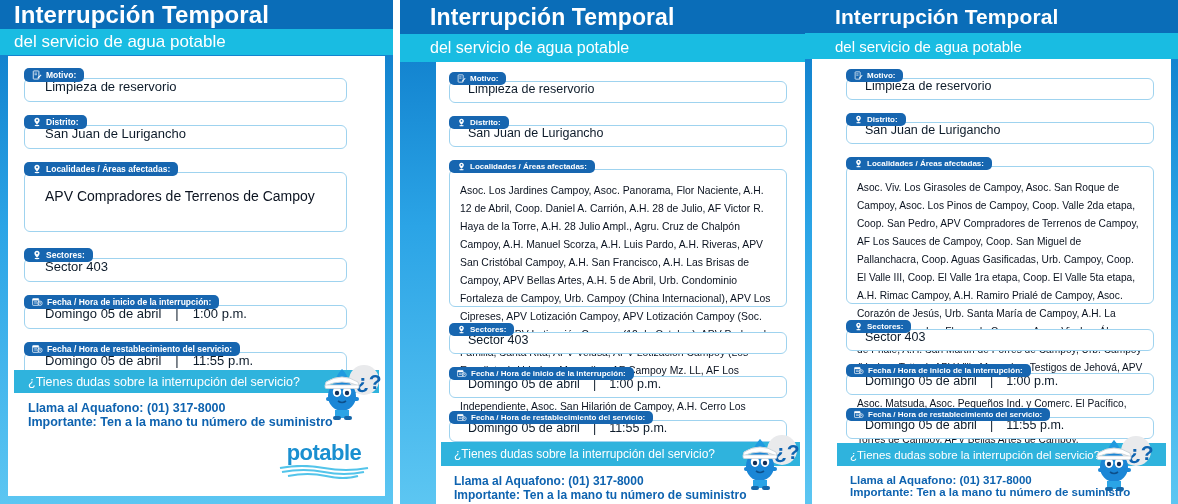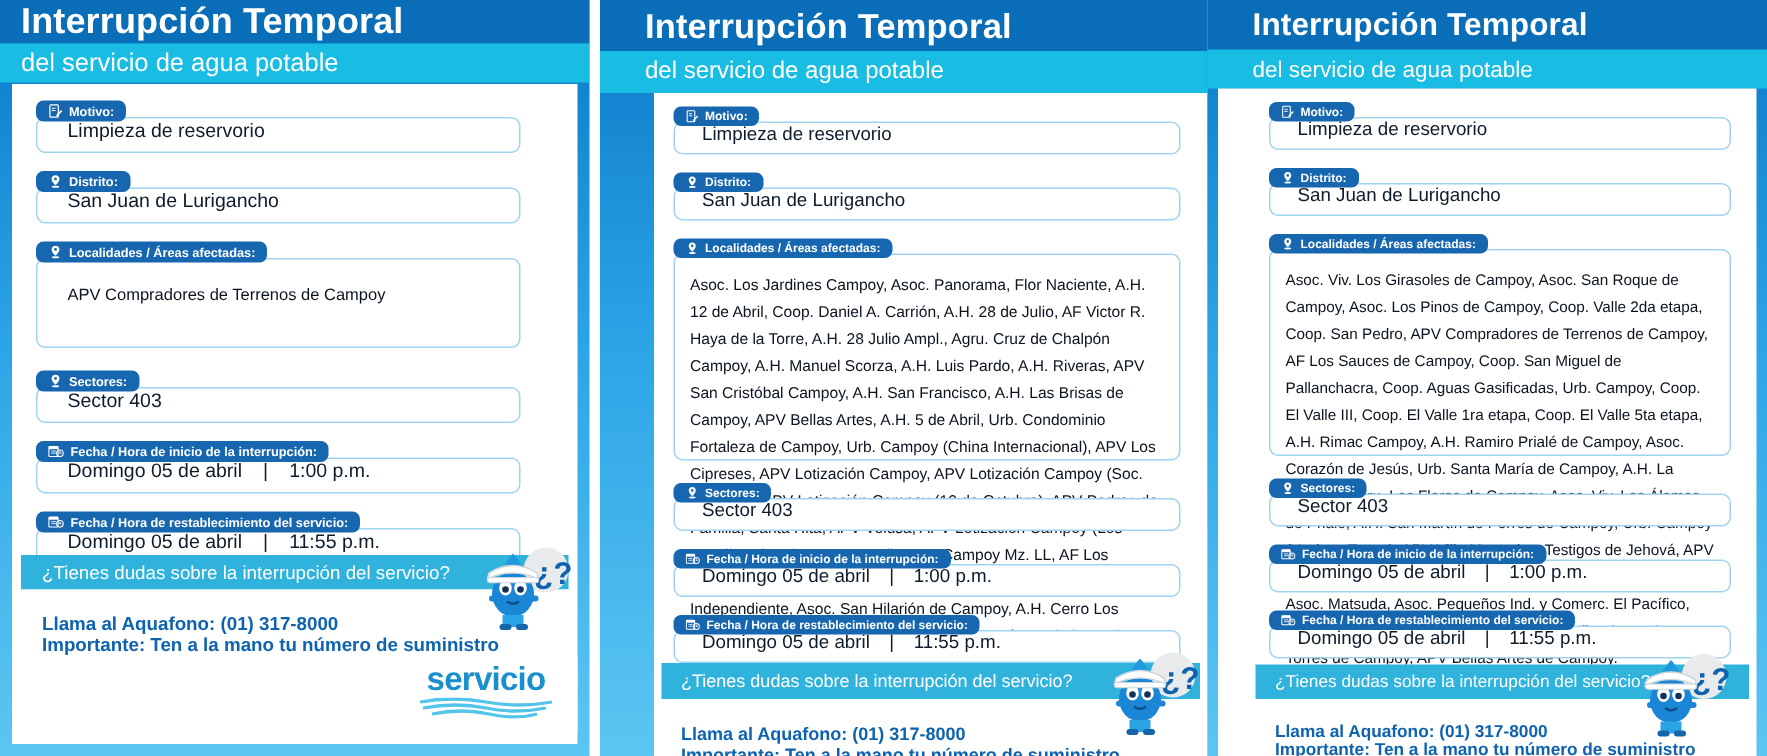--- a/index.html
+++ b/index.html
@@ -70,21 +70,21 @@
   .help{
     position:absolute;left:0;right:0;
     background:#ffffff;
   }
   .help .band{
     background:#2fb3dd;color:#ffffff;display:flex;align-items:center;
     box-sizing:border-box;
   }
   .help .body{
     background:#ffffff;box-sizing:border-box;color:#0e63b0;font-weight:bold;
-    display:flex;flex-direction:column;justify-content:flex-end;
+    display:flex;flex-direction:column;justify-content:center;
   }
   .help .body .l{white-space:nowrap;}
 
   
   .mascot{position:absolute;pointer-events:none;}
 
   
   .footer{position:absolute;background:#ffffff;box-sizing:border-box;}
   .minlogo{display:flex;align-items:center;}
   .minbox{
@@ -151,21 +151,21 @@
           <span class="ic">
             <svg width="10" height="10" viewBox="0 0 16 16">
                 <path d="M8 1.2c-2.4 0-4.2 1.8-4.2 4.1 0 2.4 2.6 5.2 3.7 6.3.3.3.7.3 1 0 1.1-1.1 3.7-3.9 3.7-6.3 0-2.3-1.8-4.1-4.2-4.1z" fill="#fff"></path>
                 <circle cx="8" cy="5.2" r="1.5" fill="#1766b0"></circle>
                 <ellipse cx="8" cy="13.6" rx="4" ry="1.1" fill="#fff"></ellipse>
               </svg>
           </span>
           <span class="lbl">Localidades / Áreas afectadas:</span>
         </div>
         <div class="field area" style="width:323px;height:60px;padding:14px 10px 6px 20px;">
-          <span class="val" style="font-size:11px;line-height:1.25;">APV Compradores de Terrenos de Campoy</span>
+          <span class="val" style="font-size:14px;line-height:1.25;">APV Compradores de Terrenos de Campoy</span>
         </div>
       </div>
 
       <div class="row" style="margin:14px 0 0 16px;">
         <div class="pill" style="padding:2px 8px;font-size:8.5px;">
           <span class="ic">
             <svg width="10" height="10" viewBox="0 0 16 16">
                 <path d="M8 1.2c-2.4 0-4.2 1.8-4.2 4.1 0 2.4 2.6 5.2 3.7 6.3.3.3.7.3 1 0 1.1-1.1 3.7-3.9 3.7-6.3 0-2.3-1.8-4.1-4.2-4.1z" fill="#fff"></path>
                 <circle cx="8" cy="5.2" r="1.5" fill="#1766b0"></circle>
                 <ellipse cx="8" cy="13.6" rx="4" ry="1.1" fill="#fff"></ellipse>
@@ -247,21 +247,21 @@
           <rect x="27" y="52" width="8" height="4" rx="2" fill="#1566a8"></rect>
           <rect x="38" y="52" width="8" height="4" rx="2" fill="#1566a8"></rect>
           <rect x="20" y="33" width="7" height="4" rx="2" fill="#1b86d6"></rect>
           <rect x="46" y="33" width="7" height="4" rx="2" fill="#1b86d6"></rect>
         </svg>
       </div>
 
       <div class="footer" style="left:0;top:382px;width:377px;height:50px;">
 
         <div class="sedapal" style="left:268px;top:3px;width:96px;">
-          <div class="word" style="font-size:22px;line-height:24px;">servicio</div>
+          <div class="word" style="font-size:22px;line-height:24px;">potable</div>
           <svg width="96" height="14" viewBox="0 0 96 14">
             <path d="M4 3 q22 -4 44 0 t44 0" stroke="#53c4ea" stroke-width="2.2" fill="none"></path>
             <path d="M6 7 q22 -4 42 0 t40 0" stroke="#53c4ea" stroke-width="2.2" fill="none"></path>
             <path d="M12 11 q20 -4 38 0 t32 0" stroke="#53c4ea" stroke-width="2.2" fill="none"></path>
           </svg>
         </div>
       </div>
     </div>
   </div>
 

